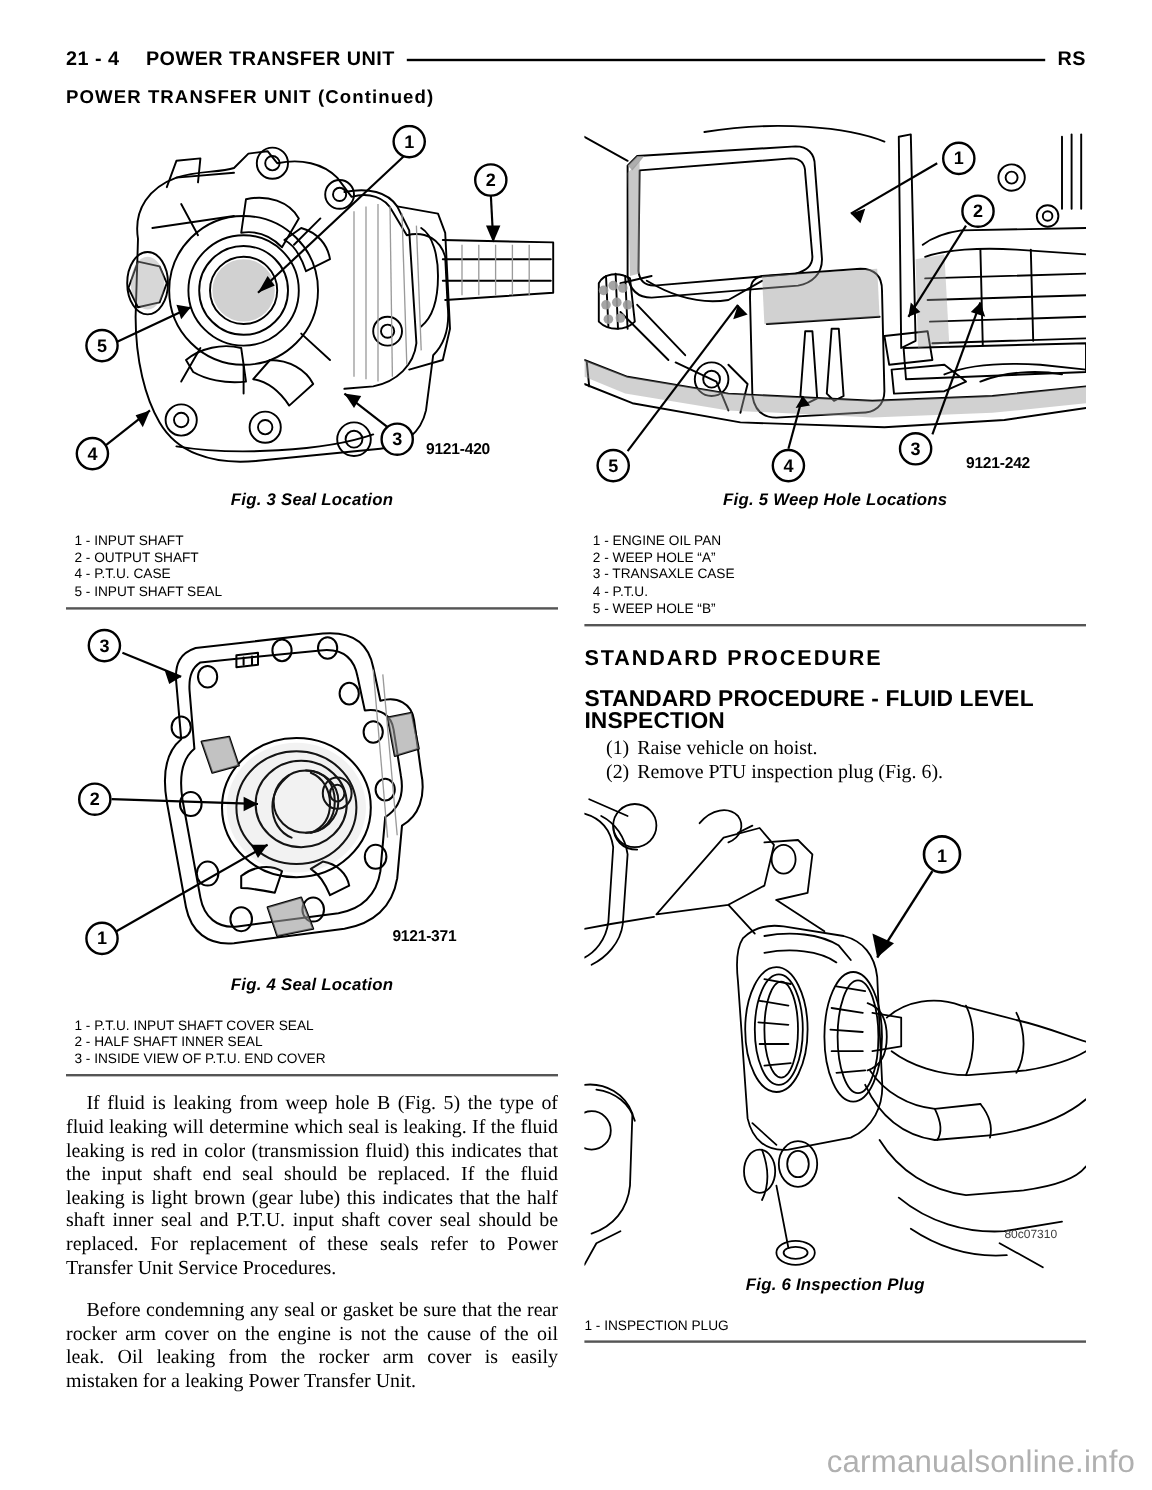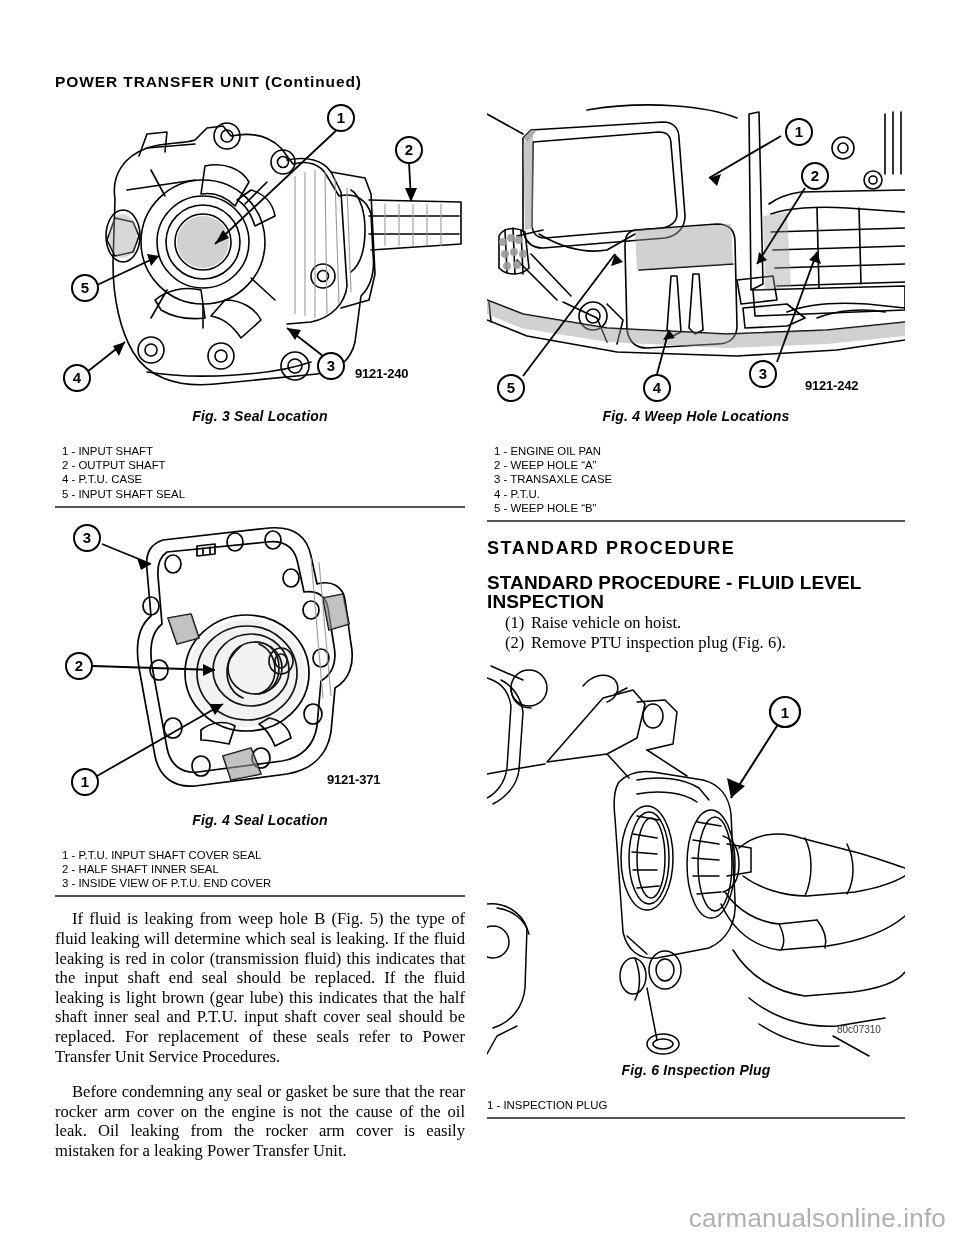--- a/index.html
+++ b/index.html
@@ -157,20 +157,26 @@
   }
 
   
   .bal { font-family: "Liberation Sans", sans-serif; font-weight: bold; font-size: 15px; }
 </style>
 </head>
 <body>
 
 <div class="page">
 
+  <div class="runhead">
+    <span class="folio">21 - 4</span>
+    <span class="rh-title">POWER TRANSFER UNIT</span>
+    <span class="rh-rule"></span>
+    <span class="rh-right">RS</span>
+  </div>
 
   <div class="conthead">POWER TRANSFER UNIT (Continued)</div>
 
   <div class="col-left">
 
     <div class="figure">
       <svg width="410" height="300" viewBox="0 0 410 300">
         <g fill="none" stroke="#000" stroke-width="1.6" stroke-linejoin="round" stroke-linecap="round">
 
           <path d="M60 95 C56 70 70 52 92 44 C110 38 128 40 140 36 L152 24 L168 22 L176 32
@@ -267,21 +273,21 @@
           <circle cx="354" cy="46" r="13" fill="#fff" stroke="#000" stroke-width="2"></circle>
           <text class="bal" x="354" y="51" text-anchor="middle">2</text>
           <circle cx="276" cy="262" r="13" fill="#fff" stroke="#000" stroke-width="2"></circle>
           <text class="bal" x="276" y="267" text-anchor="middle">3</text>
           <circle cx="22" cy="274" r="13" fill="#fff" stroke="#000" stroke-width="2"></circle>
           <text class="bal" x="22" y="279" text-anchor="middle">4</text>
           <circle cx="30" cy="184" r="13" fill="#fff" stroke="#000" stroke-width="2"></circle>
           <text class="bal" x="30" y="189" text-anchor="middle">5</text>
         </g>
       </svg>
-      <div class="fig-id" style="left:300px; top:262px;">9121-240</div>
+      <div class="fig-id" style="left:300px; top:262px;">9121-420</div>
     </div>
 
     <div class="fig-caption">Fig. 3 Seal Location</div>
 
     <div class="legend">
       <div>1 - INPUT SHAFT</div>
       <div>2 - OUTPUT SHAFT</div>
       <div>4 - P.T.U. CASE</div>
       <div>5 - INPUT SHAFT SEAL</div>
     </div>
@@ -494,21 +500,21 @@
           <text class="bal" x="276" y="275" text-anchor="middle">3</text>
           <circle cx="170" cy="284" r="13" fill="#fff" stroke="#000" stroke-width="2"></circle>
           <text class="bal" x="170" y="289" text-anchor="middle">4</text>
           <circle cx="24" cy="284" r="13" fill="#fff" stroke="#000" stroke-width="2"></circle>
           <text class="bal" x="24" y="289" text-anchor="middle">5</text>
         </g>
       </svg>
       <div class="fig-id" style="left:318px; top:258px;margin-top:16px;">9121-242</div>
     </div>
 
-    <div class="fig-caption">Fig. 4 Weep Hole Locations</div>
+    <div class="fig-caption">Fig. 5 Weep Hole Locations</div>
 
     <div class="legend">
       <div>1 - ENGINE OIL PAN</div>
       <div>2 - WEEP HOLE “A”</div>
       <div>3 - TRANSAXLE CASE</div>
       <div>4 - P.T.U.</div>
       <div>5 - WEEP HOLE “B”</div>
     </div>
 
     <div class="rule"></div>

